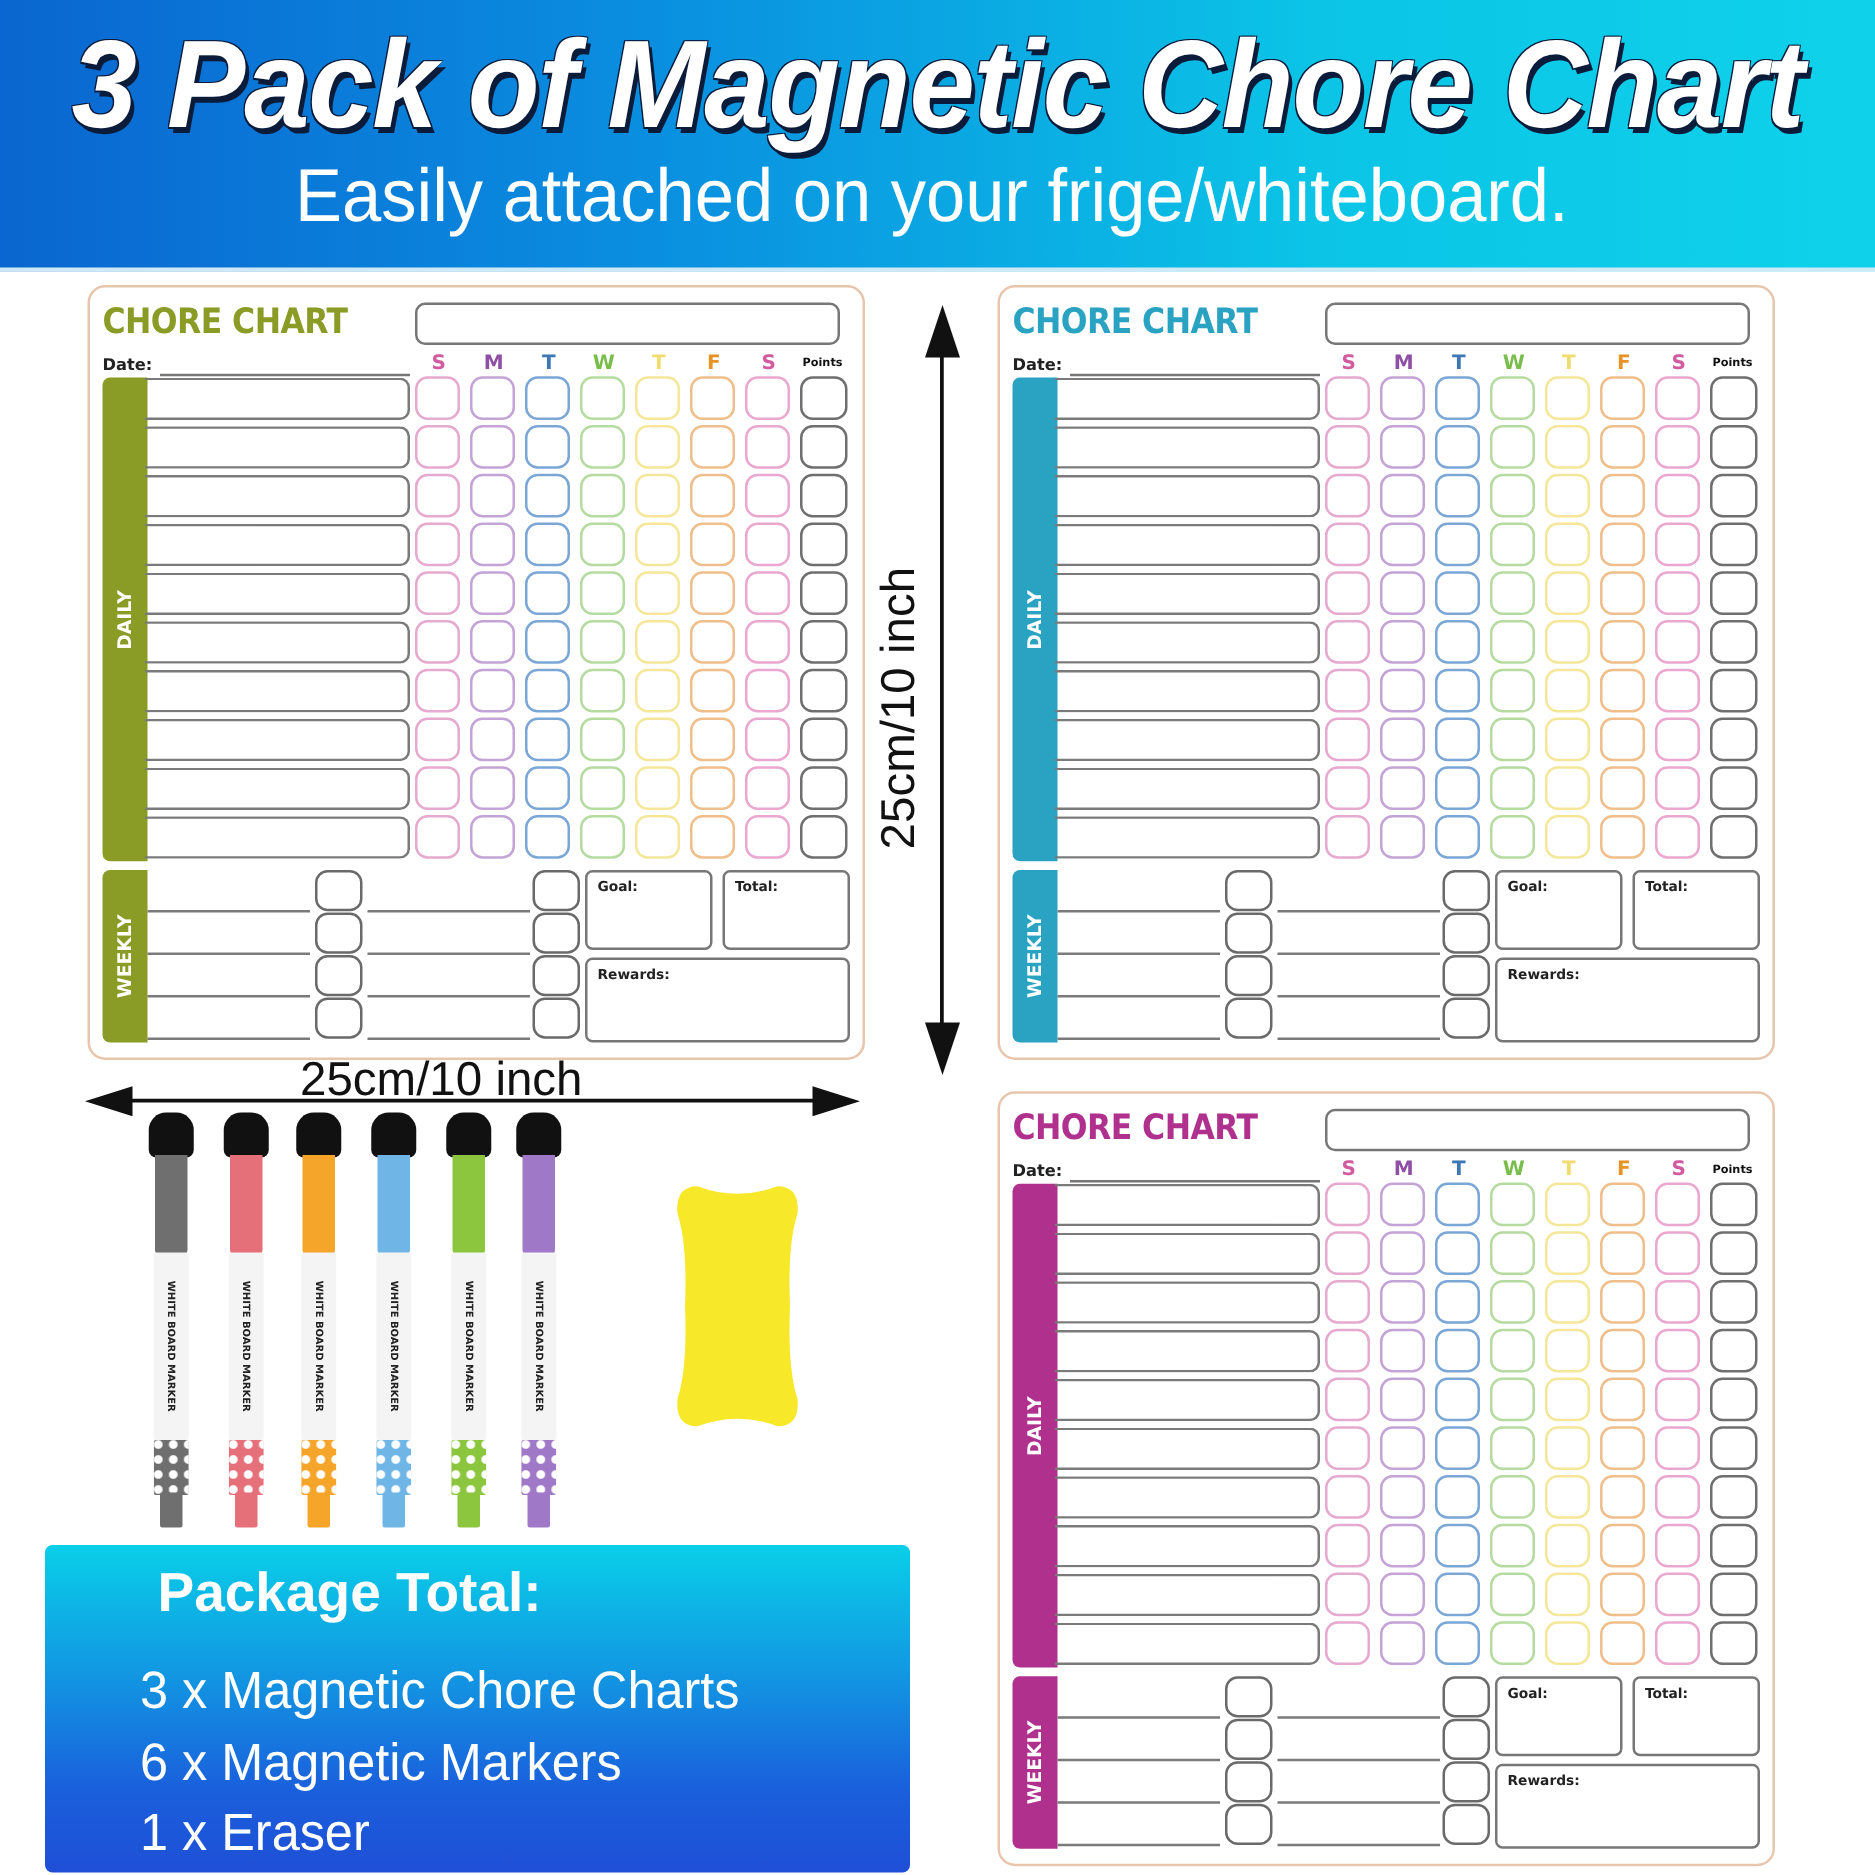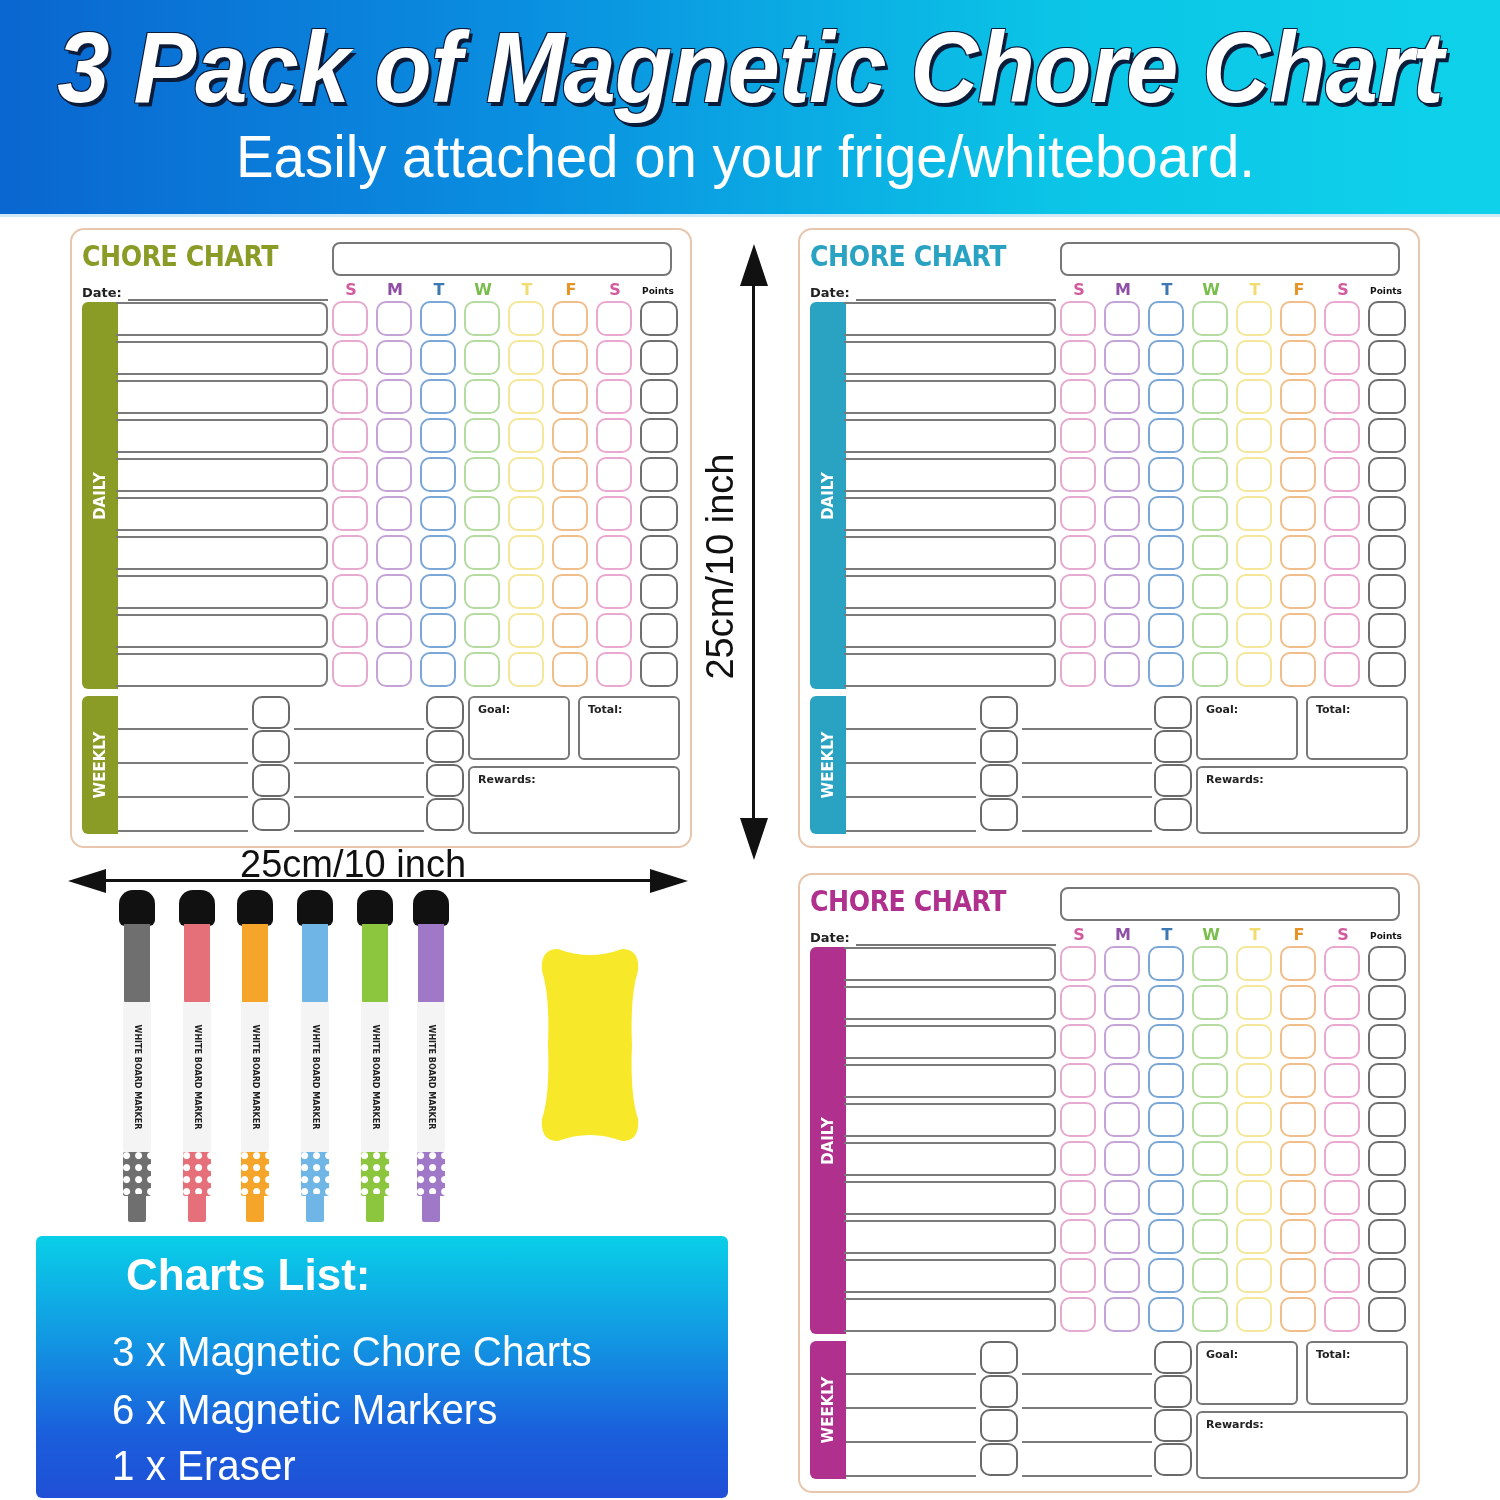--- a/index.html
+++ b/index.html
@@ -567,17 +567,17 @@
       <div class="dots" style="background:radial-gradient(circle at 30% 30%, #fff 3px, transparent 4px) 0 0/12px 12px, #a078c8"></div>
       <div class="tip" style="background:#a078c8"></div>
     </div>
   </div>
 
 <svg class="eraser" viewBox="0 0 100 200">
   <path id="eraser-path" d="M18 4 Q50 16 82 4 Q100 4 98 26 Q90 50 92 100 Q90 150 98 174 Q100 196 82 196 Q50 184 18 196 Q0 196 2 174 Q10 150 8 100 Q10 50 2 26 Q0 4 18 4 Z" fill="#f7e92a"></path>
 </svg>
 
 <div class="pkg">
-  <div class="pkg-title">Charts List:</div>
+  <div class="pkg-title">Package Total:</div>
   <div class="pkg-item" style="top:92px">3 x Magnetic Chore Charts</div>
   <div class="pkg-item" style="top:150px">6 x Magnetic Markers</div>
   <div class="pkg-item" style="top:206px">1 x Eraser</div>
 </div>
 
 </body></html>

